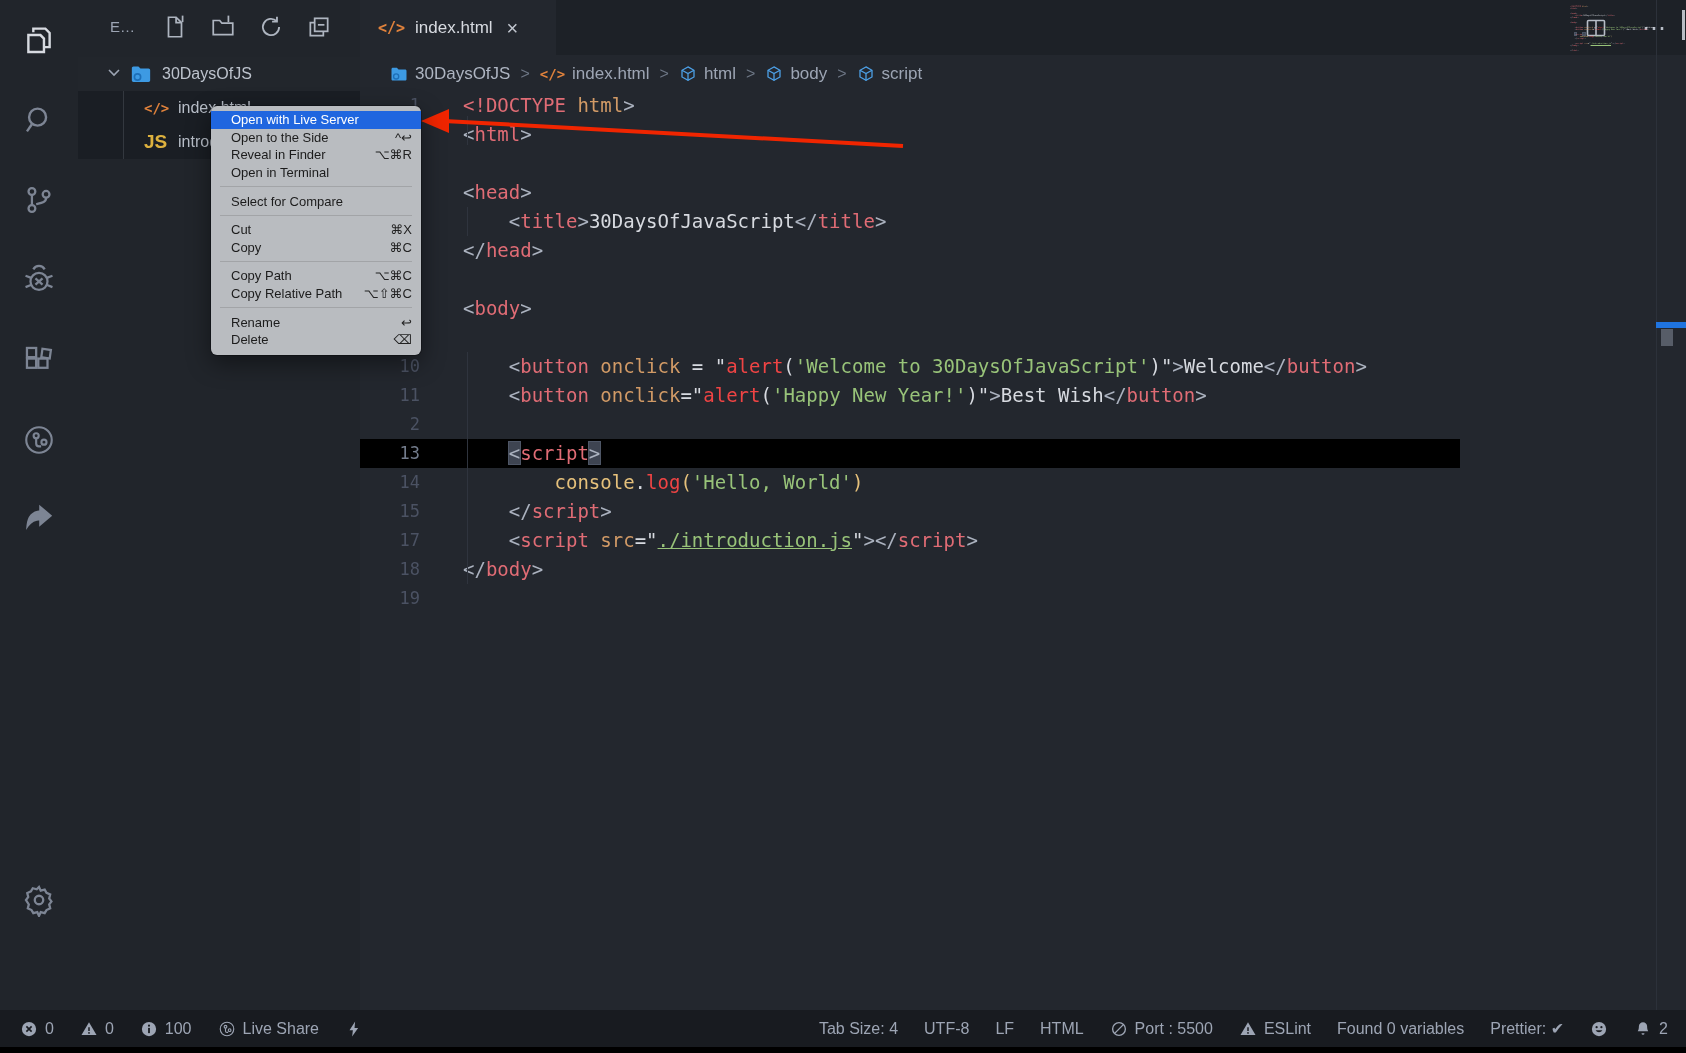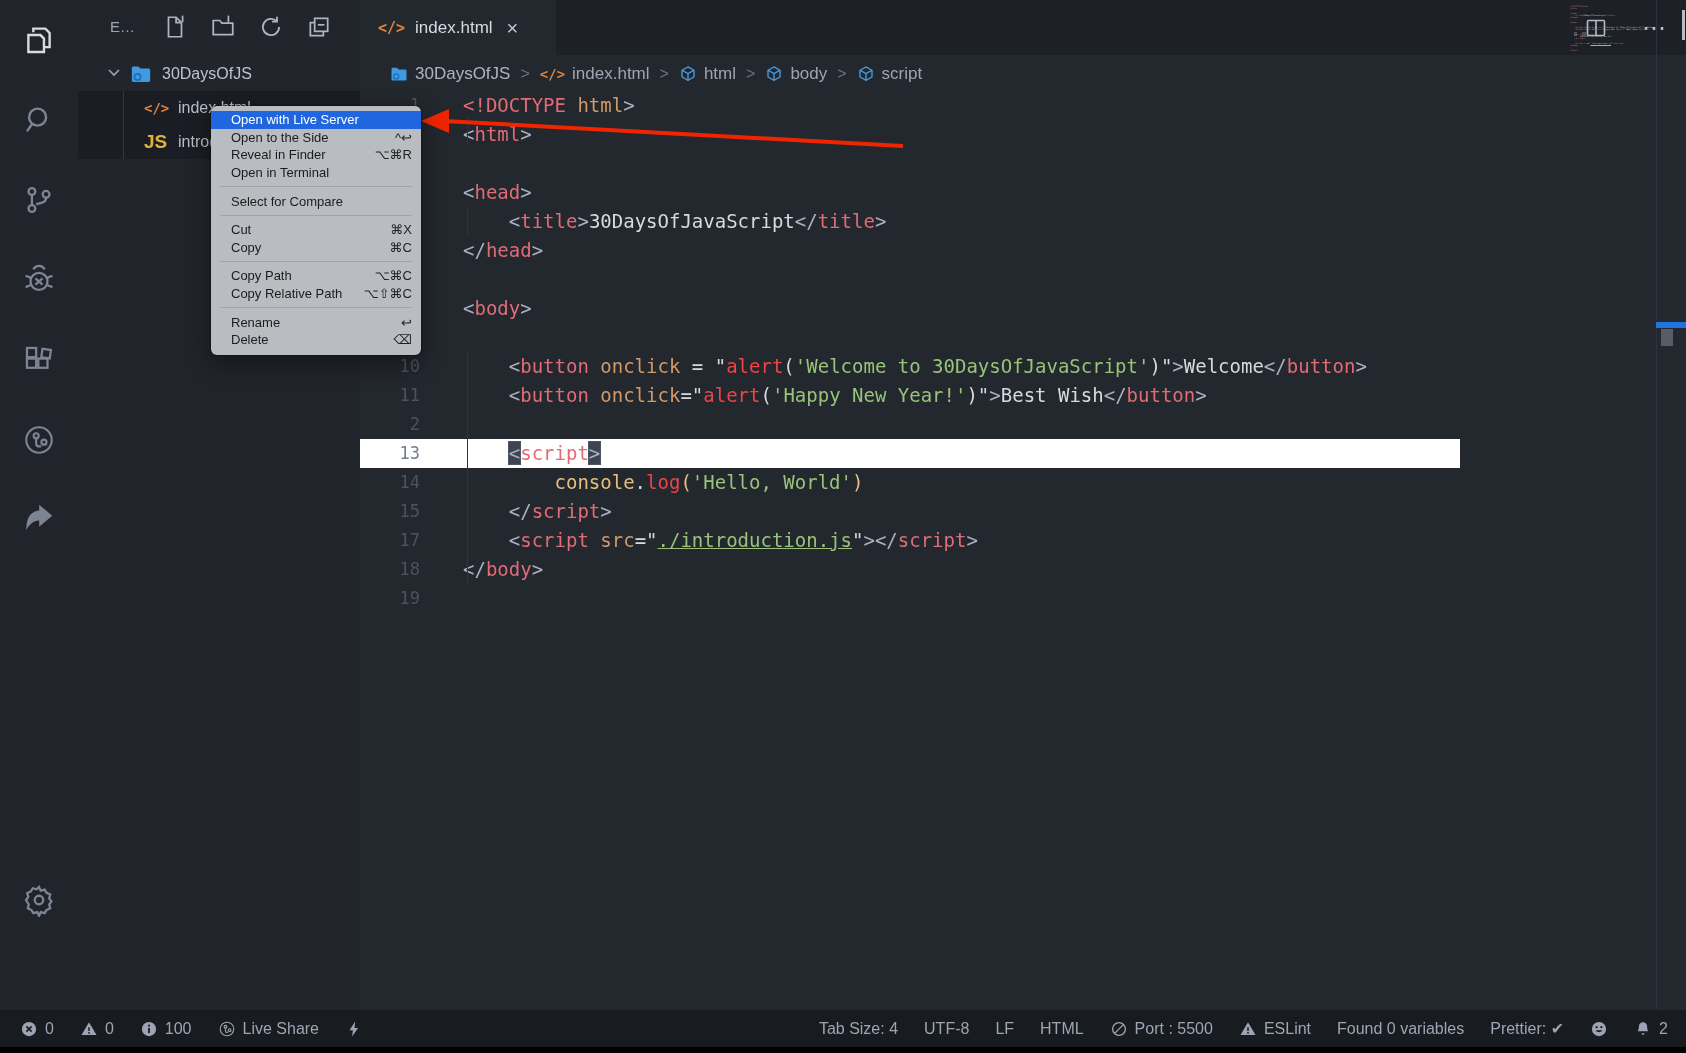--- a/index.html
+++ b/index.html
@@ -53,21 +53,21 @@
   #editor-actions .dots { font-size:24px; letter-spacing:2px; cursor:pointer; }
   #tabbar-scroll { position:absolute; right:1px; top:10px; width:3px; height:30px; background:#b9bdc4; }
 
   #breadcrumbs { position:absolute; left:0; top:55px; width:1326px; height:37px; display:flex; align-items:center; padding-left:30px; font-size:17px; color:#9da5b4; }
   .bc-item { display:flex; align-items:center; gap:7px; cursor:pointer; }
   .bc-sep { margin:0 10px; color:#6d7685; font-size:16px; }
   .bc-item svg { width:18px; height:18px; }
 
   #code { position:absolute; left:0; top:91px; width:1326px; }
   .code-line { position:relative; height:29px; line-height:29px; white-space:pre; font-family:"DejaVu Sans Mono", monospace; font-size:19px; }
-  .code-line.current { background:#ffffff; width:1100px; }
+  .code-line.current { background:#000000; width:1100px; }
   .gutter { position:absolute; left:0; top:0; width:60px; text-align:right; color:#4b5263; font-size:17px; }
   .code-line.current .gutter { color:#737c8c; }
   .ctext { position:absolute; left:103px; top:0; }
   .c-p { color:#abb2bf; } .c-t { color:#e06c75; } .c-a { color:#d19a66; }
   .c-s { color:#98c379; } .c-f { color:#ef4444; } .c-y { color:#e5c07b; }
   .c-w { color:#d7dae0; }
   .c-lk { color:#98c379; text-decoration:underline; }
   .hb { background:#3e4451; box-shadow:0 0 0 1px #4e5666; }
   .iguide { position:absolute; width:1px; background:#2f343e; left:107px; }
 

